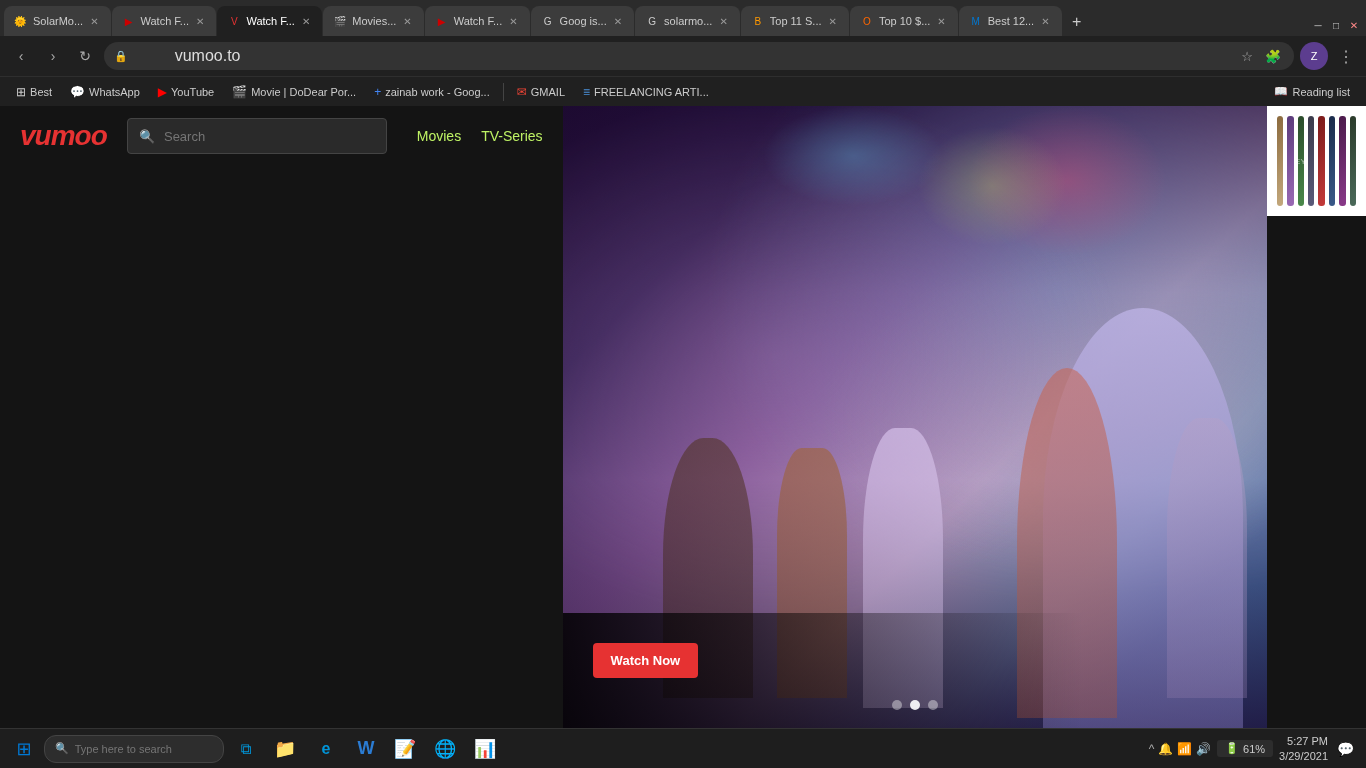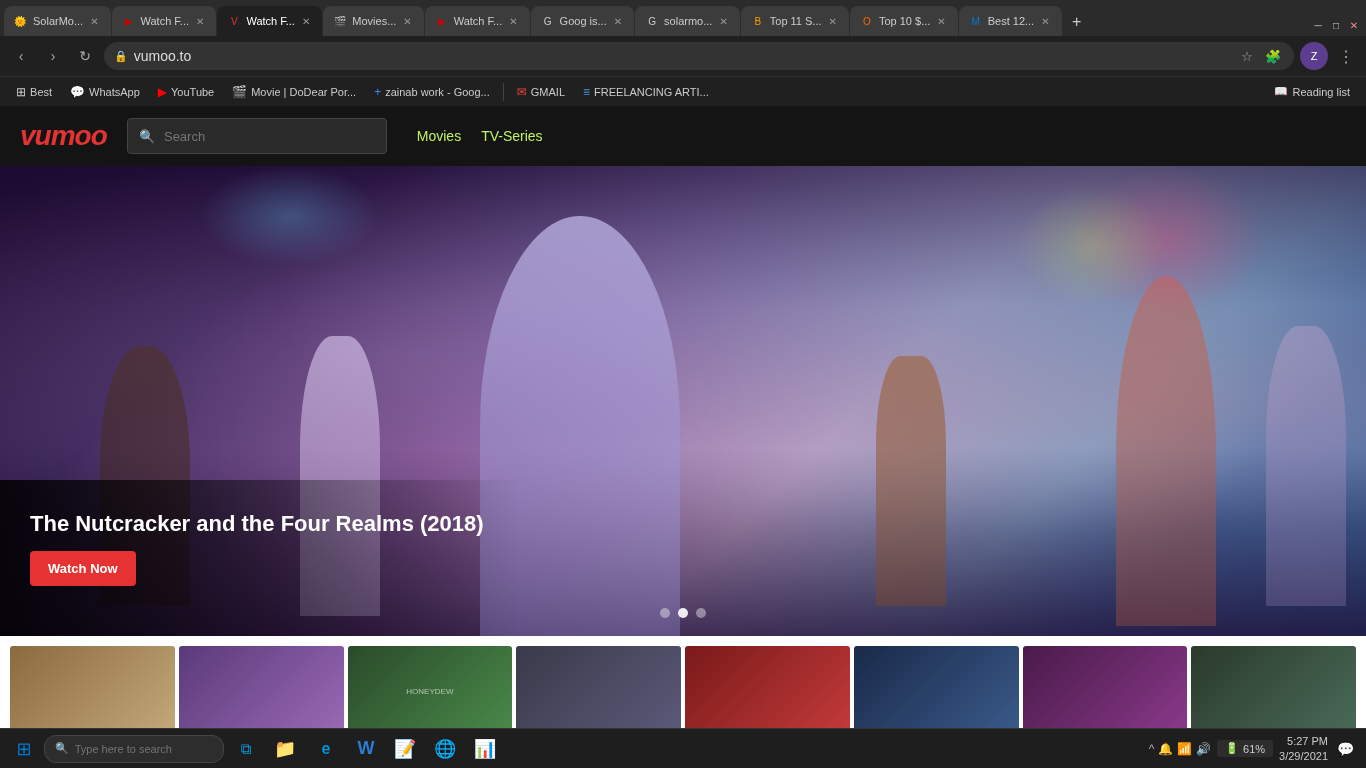--- a/index.html
+++ b/index.html
@@ -111,21 +111,21 @@
       border-radius: 16px;
       height: 28px;
       display: flex;
       align-items: center;
       padding: 0 10px;
       gap: 6px;
       font-size: 12px;
       color: #ddd;
     }
     .url-lock { color: #aaa; font-size: 11px; }
-    .url-text { flex: 1; font-size: 14px; }
+    .url-text { flex: 1; font-size: 16px; margin-left: 41px; }
     .url-actions { display: flex; gap: 4px; }
     .url-action-btn { width: 22px; height: 22px; display: flex; align-items: center; justify-content: center; color: #aaa; cursor: pointer; font-size: 13px; }
     .profile-btn { width: 28px; height: 28px; border-radius: 50%; overflow: hidden; cursor: pointer; background: #5c3d8f; display: flex; align-items: center; justify-content: center; color: white; font-size: 11px; }
     .menu-btn { color: #aaa; cursor: pointer; font-size: 16px; padding: 2px 4px; }
 
     
     .bookmarks-bar {
       background: #202020;
       height: 30px;
       display: flex;
@@ -158,21 +158,21 @@
       cursor: pointer;
       padding: 2px 8px;
       border-radius: 4px;
     }
 
     
     .website {
       flex: 1;
       overflow: hidden;
       display: flex;
-      flex-direction: column;
+      flex-direction: row;
       background: #141414;
     }
 
     
     .vumoo-header {
       background: #141414;
       height: 60px;
       display: flex;
       align-items: center;
       padding: 0 20px;
@@ -539,21 +539,20 @@
 
         <div style="position:absolute; bottom:30px; right:20px; width:80px; height:280px; background: linear-gradient(180deg, rgba(180,160,200,0.7) 0%, rgba(140,120,170,0.5) 100%); border-radius: 40% 40% 0 0; opacity:0.7;"></div>
 
         <div style="position:absolute; top:0; right:100px; width:200px; height:150px; background: radial-gradient(ellipse, rgba(220,80,120,0.4) 0%, transparent 70%); border-radius: 50%;"></div>
         <div style="position:absolute; top:20px; right:200px; width:150px; height:120px; background: radial-gradient(ellipse, rgba(200,220,100,0.3) 0%, transparent 70%); border-radius: 50%;"></div>
 
         <div style="position:absolute; top:0; left:200px; width:180px; height:100px; background: radial-gradient(ellipse, rgba(100,200,240,0.3) 0%, transparent 70%); border-radius: 50%;"></div>
       </div>
 
       <div class="hero-overlay">
-        <h2 class="hero-title">The Nutcracker and the Four Realms (2018)</h2>
         <button class="watch-now-btn">Watch Now</button>
       </div>
 
       <div class="hero-dots">
         <div class="dot"></div>
         <div class="dot active"></div>
         <div class="dot"></div>
       </div>
     </div>
 

